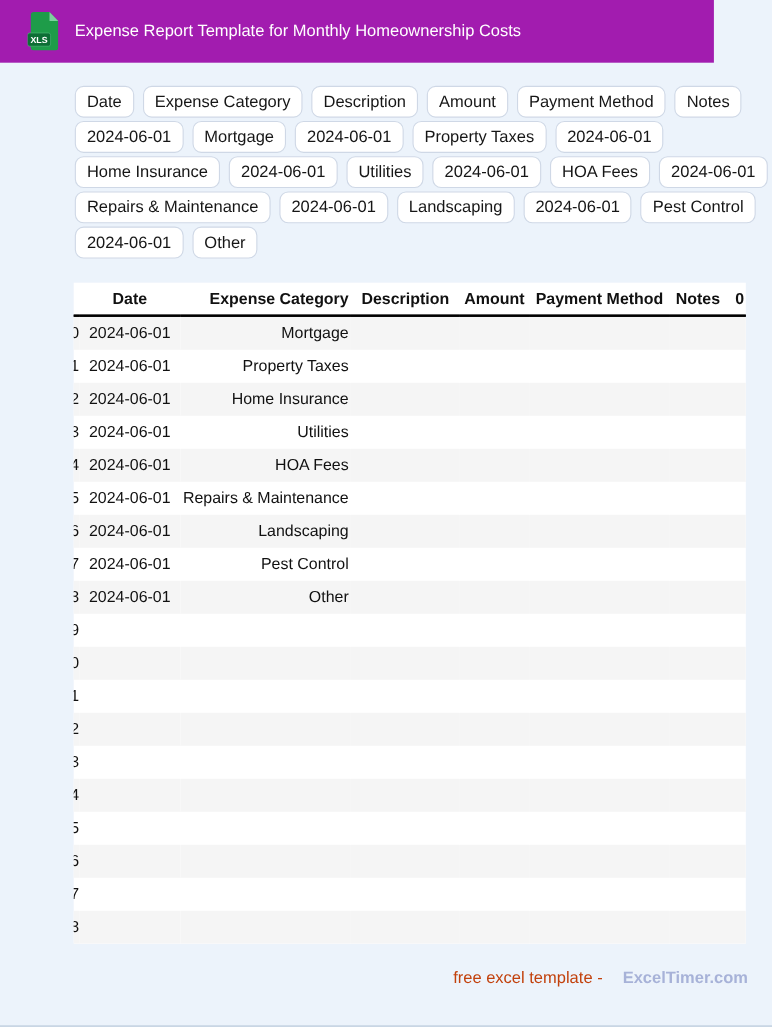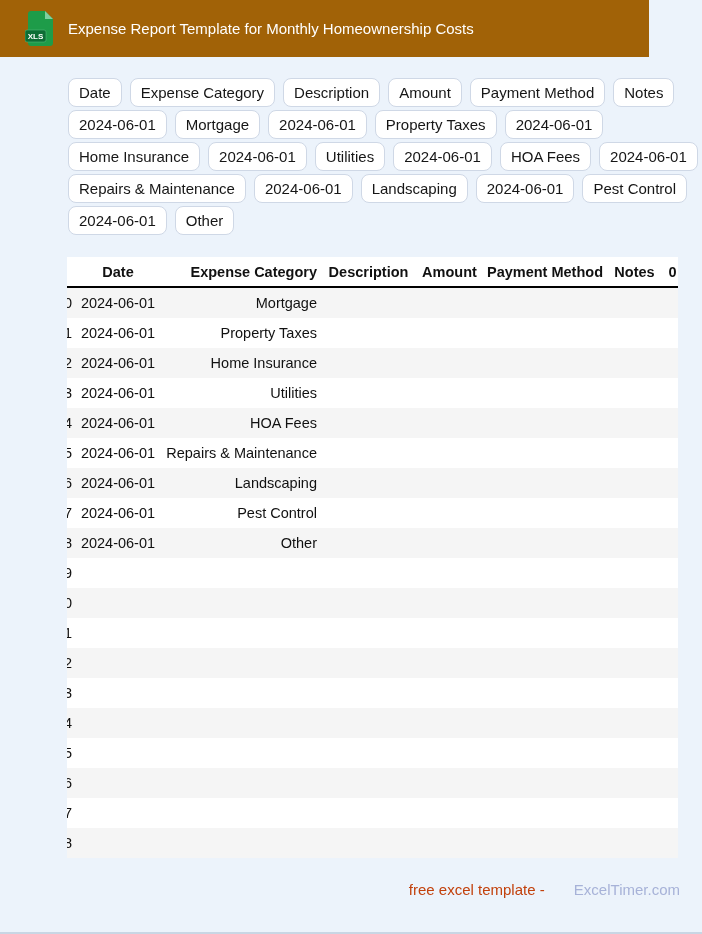--- a/index.html
+++ b/index.html
@@ -4,21 +4,21 @@
 <style>
   html,body{margin:0;padding:0;}
   body{
     width:702px;height:934px;position:relative;overflow:hidden;
     background:#ecf3fb;
     font-family:"Liberation Sans",sans-serif;
   }
   
   .topbar{
     position:absolute;left:0;top:0;width:649px;height:57px;
-    background:#a16207;
+    background:#a21caf;
   }
   .topbar-icon{position:absolute;left:25px;top:11px;width:28px;height:35px;}
   .page-title{
     position:absolute;left:68px;top:0;height:45px;line-height:57px;
     color:#ffffff;font-size:15px;white-space:nowrap;letter-spacing:0px;
   }
   
   .chips{position:absolute;left:68px;top:78px;width:610px;}
   .chip-row{display:flex;gap:8px;margin-bottom:3px;}
   .chip{
@@ -44,21 +44,21 @@
   }
   table.preview tbody tr:nth-child(odd){background:#f5f5f5;}
   .c-index{text-align:right !important;}
   .c-category{text-align:right !important;padding-right:2px !important;}
   col.w-index{width:67px;} col.w-date{width:92px;} col.w-category{width:155px;}
   col.w-description{width:99px;} col.w-amount{width:63px;} col.w-payment{width:128px;}
   col.w-notes{width:51px;} col.w-extra{width:25px;}
   
   .footer{position:absolute;right:22px;top:881px;font-size:15px;white-space:nowrap;}
   .footer-label{color:#c2410c;}
-  .footer-brand{color:#a7b2d8;font-weight:normal;margin-left:25px;cursor:pointer;}
+  .footer-brand{color:#a7b2d8;font-weight:bold;margin-left:14px;cursor:pointer;}
   .bottom-edge{position:absolute;left:0;bottom:0;width:702px;height:2px;background:#c9d6e4;}
 </style>
 </head>
 <body>
 
 <div class="topbar">
   <svg class="topbar-icon" viewBox="0 0 28 35" width="28" height="35">
     <path d="M6 0 h14 l8 8 v24 a3 3 0 0 1 -3 3 H6 a3 3 0 0 1 -3 -3 V3 a3 3 0 0 1 3 -3 z" fill="#1e9c49"></path>
     <path d="M20 0 l8 8 h-8 z" fill="#7ecf9f"></path>
     <rect x="0" y="19" width="21" height="12" rx="2" fill="#0d6e35" stroke="#4db878" stroke-width="0.6"></rect>

